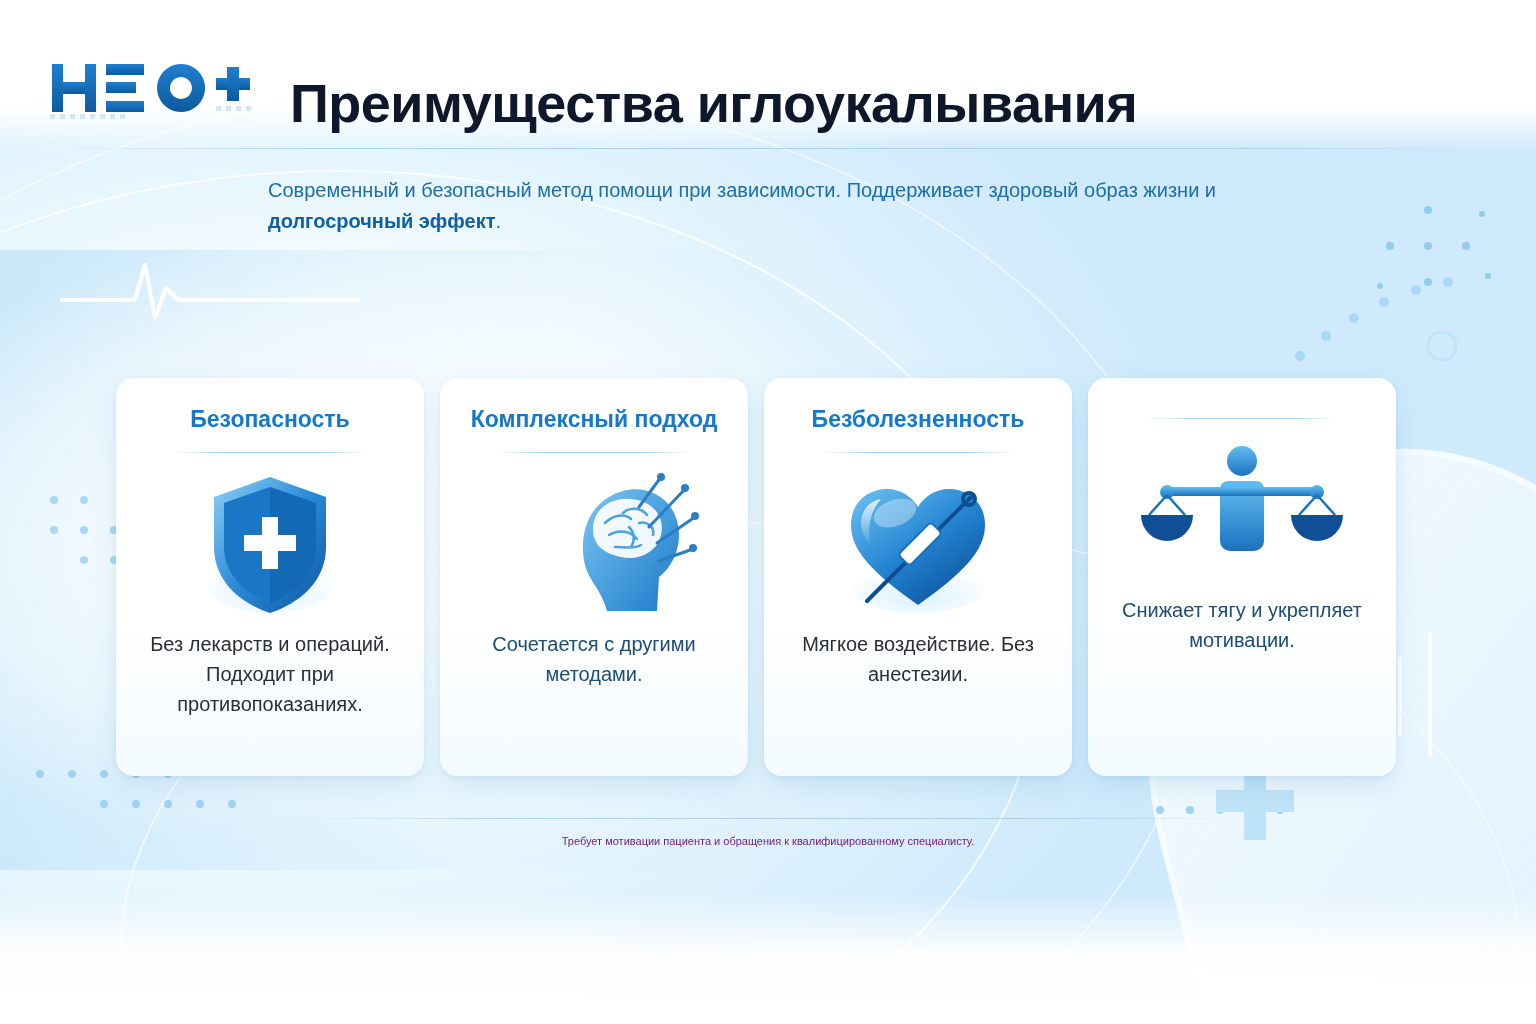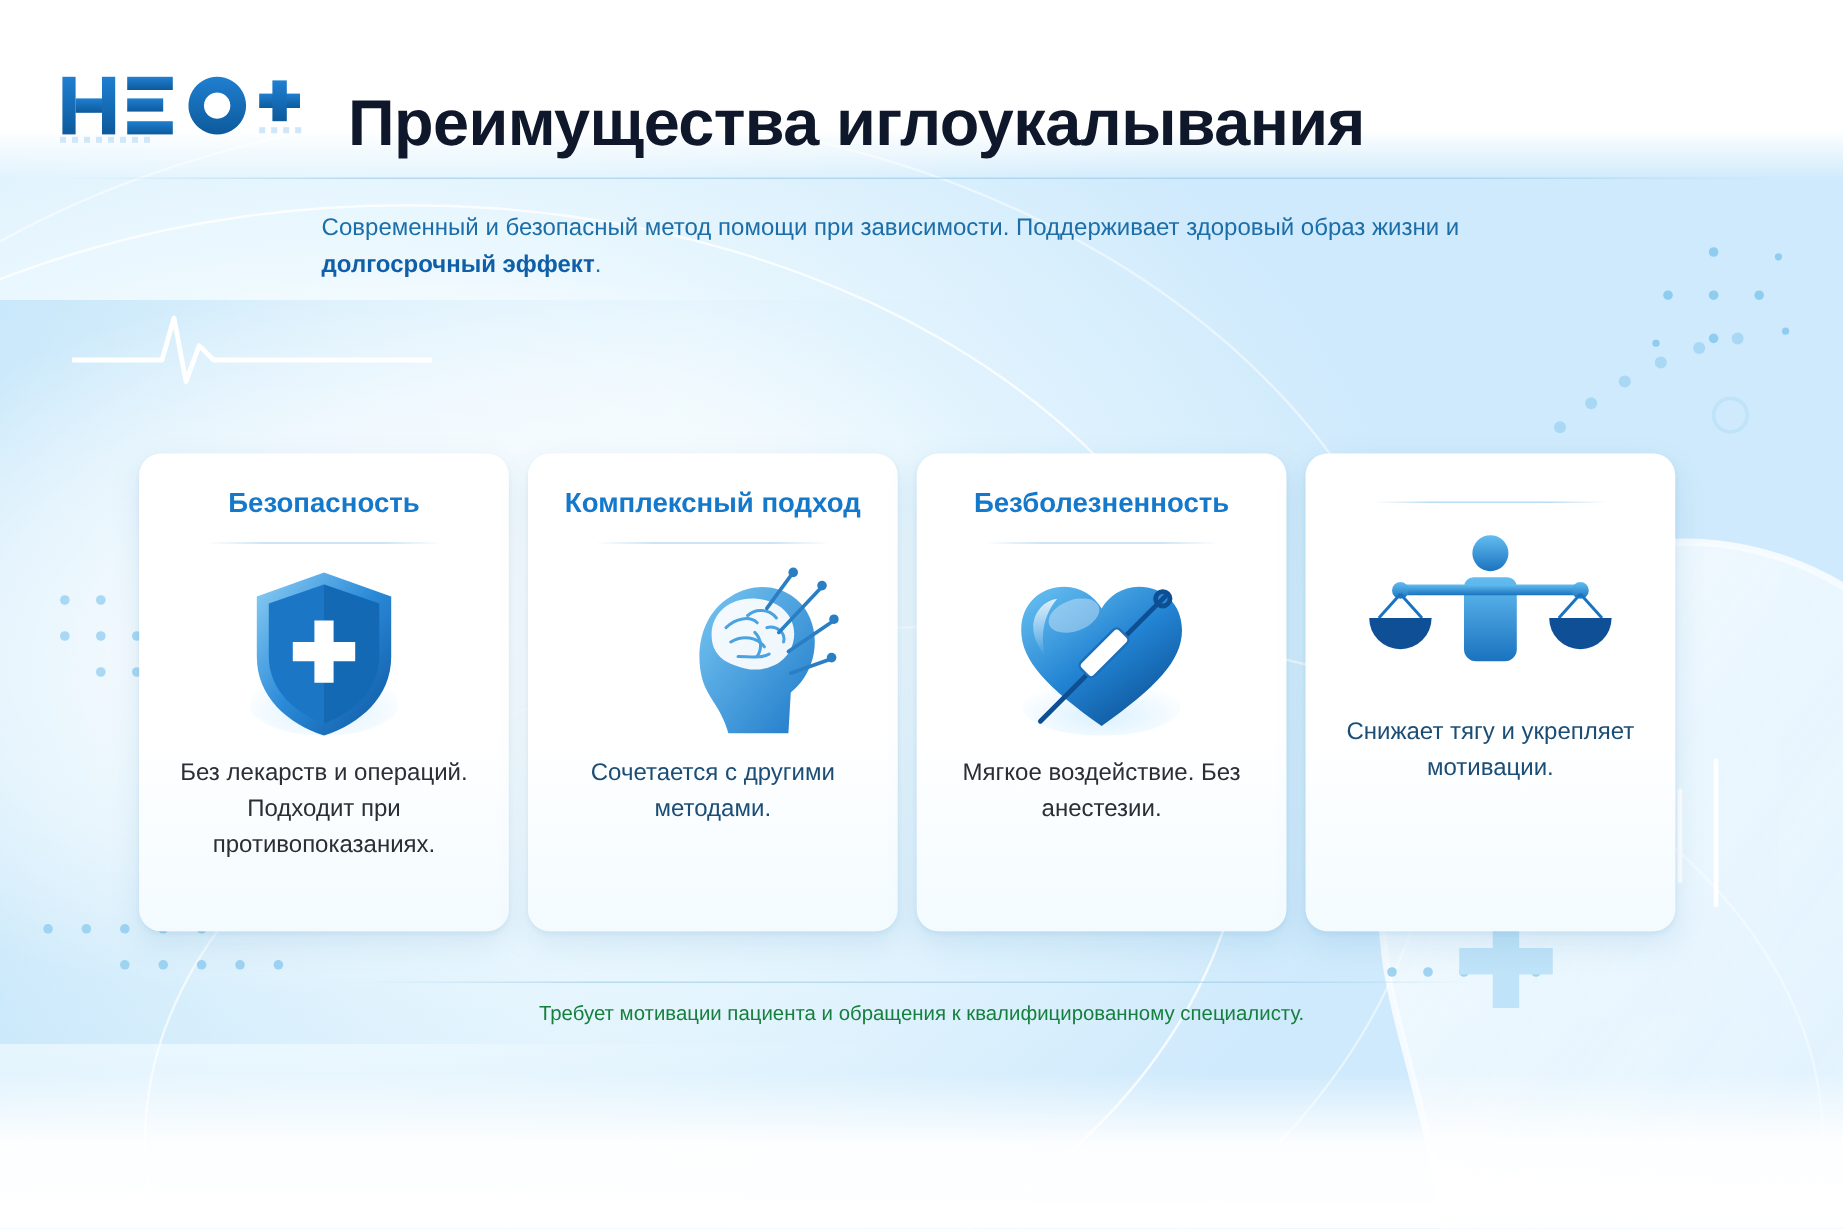--- a/index.html
+++ b/index.html
@@ -108,21 +108,21 @@
     height: 170px; display: flex; align-items: center; justify-content: center;
     margin-top: 6px;
   }
   .card-text {
     font-size: 20px; line-height: 30px; color: #2a2f36;
   }
   .card-3 .card-text, .card-4 .card-text { color: #1c4d74; }
 
   .footnote {
     position: absolute; left: 268px; top: 835px; width: 1000px;
-    text-align: center; font-size: 17px; color: #15803d;
+    text-align: center; font-size: 11px; color: #701a75;
   }
 
   
   .dots { position: absolute; }
 
   .ecg { position: absolute; left: 60px; top: 240px; width: 300px; height: 90px; }
   .plus-big { position: absolute; right: 236px; bottom: 178px; }
   .bars { position: absolute; right: 90px; bottom: 250px; }
 </style>
 </head>

